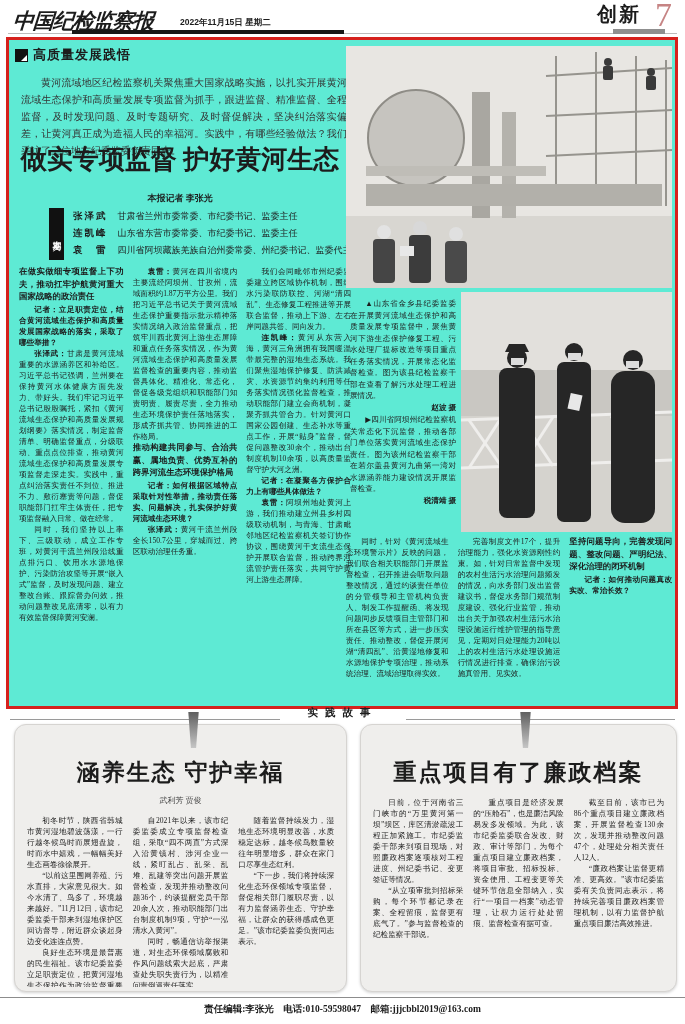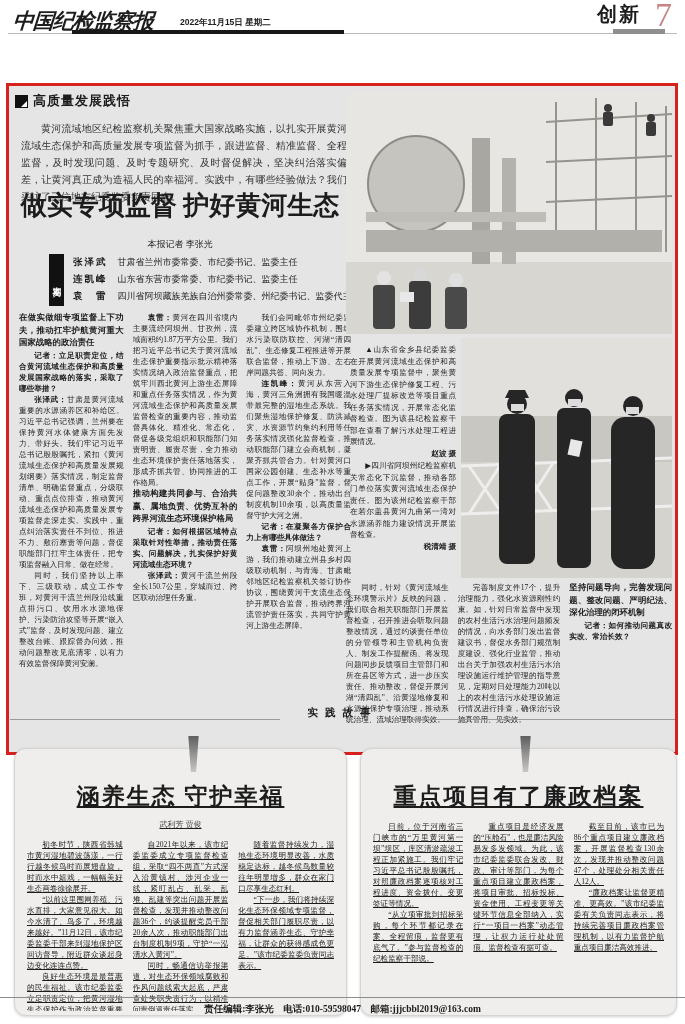--- a/index.html
+++ b/index.html
@@ -10,32 +10,32 @@
   .logo{position:absolute;left:13px;top:7px;font-size:21px;font-weight:900;font-style:italic;
         letter-spacing:-1px;transform:skewX(-4deg);}
   .mdate{position:absolute;left:180px;top:17px;font-size:8.5px;font-weight:700;
          font-family:"Liberation Sans",sans-serif;}
   .section-title{position:absolute;right:44px;top:1px;font-size:20px;font-weight:700;letter-spacing:2px;}
   .pageno{position:absolute;right:13px;top:-4px;font-size:34px;color:#c68484;}
   .rule-base{position:absolute;left:8px;right:8px;top:33px;height:1px;background:#bcbcbc;}
   .rule-black{position:absolute;left:72px;top:30px;width:272px;height:4px;background:#181818;}
   .rule-gray{position:absolute;right:20px;top:29px;width:52px;height:5px;background:#8f8f8f;}
   
-  .redbox{position:absolute;left:6px;top:37px;width:666px;height:666px;border:3px solid #d6211d;background:#e5e5e5;margin-top:46px;}
+  .redbox{position:absolute;left:6px;top:37px;width:666px;height:666px;border:3px solid #d6211d;background:#5eead4;}
   .kicker{position:absolute;left:6px;top:6px;display:flex;align-items:center;gap:5px;}
   .kicker-icon{width:13px;height:13px;background:#111;position:relative;}
   .kicker-icon:after{content:"";position:absolute;right:1px;bottom:1px;border:3px solid transparent;
                      border-right-color:#fff;border-bottom-color:#fff;}
   .kicker-label{font-size:13px;font-weight:700;letter-spacing:1px;}
   .intro{position:absolute;left:12px;top:34px;width:326px;font-size:10px;line-height:17px;
          text-align:justify;color:#333;}
   .intro p{margin:0;text-indent:2em;}
   .headline{position:absolute;left:0;top:102px;width:342px;text-align:center;font-size:26px;
             font-weight:900;letter-spacing:0;white-space:nowrap;}
-  .byline{position:absolute;left:0;top:152px;width:342px;text-align:center;font-size:9px;font-weight:400;}
+  .byline{position:absolute;left:0;top:152px;width:342px;text-align:center;font-size:9px;font-weight:700;}
   .guests{position:absolute;left:40px;top:168px;width:300px;display:flex;gap:9px;}
   .guest-label{width:15px;height:52px;background:#111;color:#fff;font-size:9px;
                writing-mode:vertical-rl;text-orientation:upright;text-align:center;line-height:15px;}
   .guest-list{flex:1;}
   
   .cols{display:flex;gap:9px;overflow:hidden;}
   .cols-main{position:absolute;left:10px;top:226px;width:332px;height:434px;}
   .cols-sub{position:absolute;left:337px;top:496px;width:326px;height:162px;}
   .col{flex:1;overflow:hidden;}
   .col p,.cap p,.guest-list p{margin:0;}
@@ -53,22 +53,22 @@
   .photo2{left:452px;top:252px;width:211px;height:240px;}
   .cap{position:absolute;font-size:7.6px;line-height:11.5px;}
   .cap1{left:341px;top:258px;width:106px;height:112px;}
   .cap2{left:341px;top:374px;width:106px;height:118px;}
   .cap-text{text-align:justify;text-indent:2em;}
   .cap-credit{text-align:right;font-weight:700;margin-top:2px;}
   
   .divider{position:absolute;left:10px;right:10px;top:706px;display:flex;align-items:flex-end;gap:28px;}
   .divider .line{flex:1;height:1px;background:#9a9a9a;}
   .divider-label{font-size:10.5px;letter-spacing:7px;font-weight:700;}
-  .card{position:absolute;top:748px;height:266px;background:#efeeec;border:1px solid #d6d4d1;
-        border-radius:12px;box-shadow:0 1px 3px rgba(0,0,0,.18);text-decoration:underline;}
+  .card{position:absolute;top:724px;height:266px;background:#efeeec;border:1px solid #d6d4d1;
+        border-radius:12px;box-shadow:0 1px 3px rgba(0,0,0,.18);}
   .card-left{left:14px;width:331px;}
   .card-right{left:360px;width:315px;}
   .clip{position:absolute;top:-13px;width:13px;height:36px;
         background:linear-gradient(180deg,#5f5f5f,#c6c6c6);
         clip-path:polygon(10% 0,90% 0,70% 100%,30% 100%);}
   .card-left .clip{left:172px;}
   .card-right .clip{left:158px;}
   .story-headline{margin-top:32px;text-align:center;font-size:23px;font-weight:900;letter-spacing:2px;}
   .story-byline{text-align:center;font-size:8px;color:#444;margin-top:7px;}
   .story-cols{display:flex;gap:10px;padding:9px 12px 0;height:172px;overflow:hidden;}
@@ -246,21 +246,21 @@
           <p class="t-p">“下一步，我们将持续深化生态环保领域专项监督，督促相关部门履职尽责，以有力监督涵养生态、守护幸福，让群众的获得感成色更足。”该市纪委监委负责同志表示。</p>
         </div>
     </div>
   </div>
 
   <div class="card card-right">
     <div class="clip"></div>
     <div class="story-headline">重点项目有了廉政档案</div>
     <div class="story-cols">
       <div class="col">
-          <p class="t-p">日前，位于河南省三门峡市的“万里黄河第一坝”坝区，库区清淤疏浚工程正加紧施工。我们牢记习近平总书记殷殷嘱托，对照廉政档案逐项核对工程进度、资金拨付、变更签证等情况。</p>
+          <p class="t-p">日前，位于河南省三门峡市的“万里黄河第一坝”坝区，库区清淤疏浚工程正加紧施工。市纪委监委干部来到项目现场，对照廉政档案逐项核对工程进度、州纪委书记、变更签证等情况。</p>
           <p class="t-p">“从立项审批到招标采购，每个环节都记录在案、全程留痕，监督更有底气了。”参与监督检查的纪检监察干部说。</p>
         </div>
       <div class="col">
           <p class="t-p">重点项目是经济发展的“压舱石”，也是廉洁风险易发多发领域。为此，该市纪委监委联合发改、财政、审计等部门，为每个重点项目建立廉政档案，将项目审批、招标投标、资金使用、工程变更等关键环节信息全部纳入，实行“一项目一档案”动态管理，让权力运行处处留痕、监督检查有据可查。</p>
         </div>
       <div class="col">
           <p class="t-p">截至目前，该市已为86个重点项目建立廉政档案，开展监督检查130余次，发现并推动整改问题47个，处理处分相关责任人12人。</p>
           <p class="t-p">“廉政档案让监督更精准、更高效。”该市纪委监委有关负责同志表示，将持续完善项目廉政档案管理机制，以有力监督护航重点项目廉洁高效推进。</p>
         </div>
     </div>

